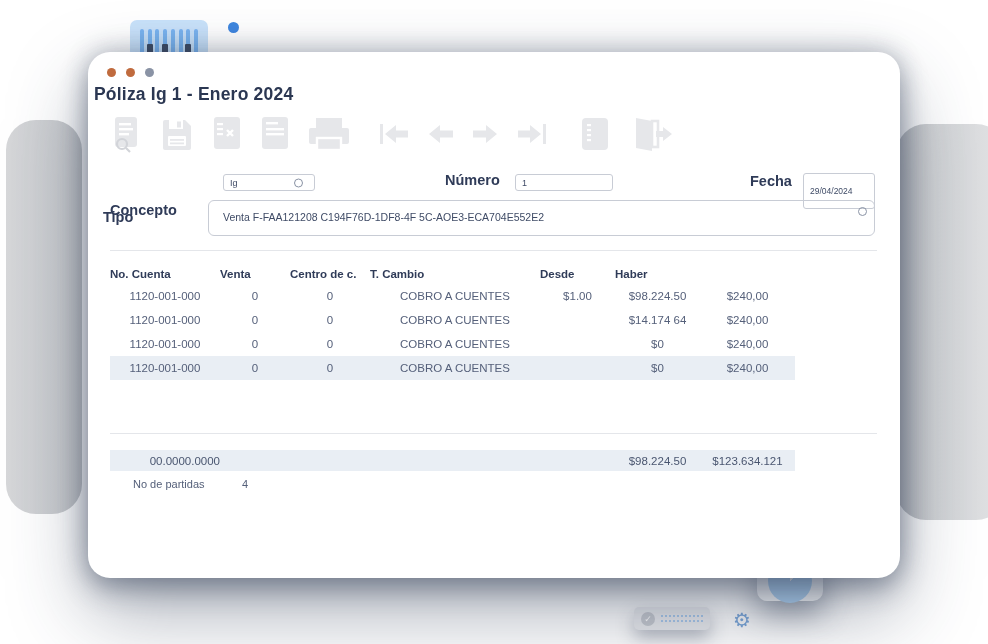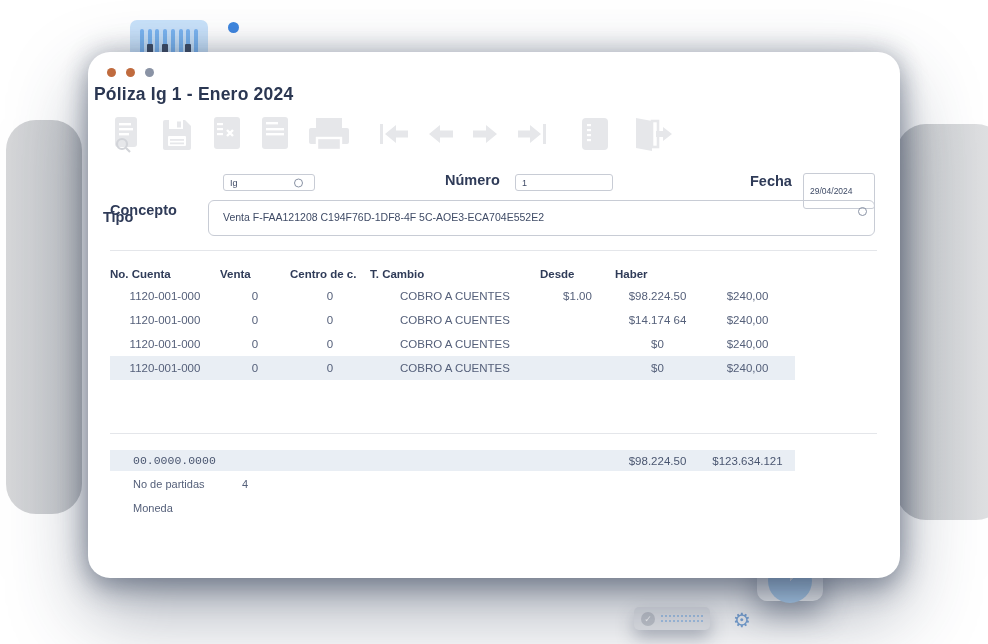--- a/index.html
+++ b/index.html
@@ -68,21 +68,21 @@
 
   
   .grid-row{display:grid;grid-template-columns:110px 70px 80px 170px 75px 85px 95px;width:685px;}
   .table{position:absolute;left:22px;top:212px;}
   .th{font-size:11.5px;font-weight:700;color:#2f3b58;text-align:left;line-height:20px;}
   .trow{height:24px;align-items:center;}
   .td{font-size:11.5px;color:#55607a;text-align:center;}
   .trow--hl{background:#e9eef4;}
   .totals{position:absolute;left:22px;top:398px;height:21px;background:#e9eef4;align-items:center;}
   .totals .td{color:#4a5670;}
-  .td--left{text-align:left;padding-left:23px;font-family:Liberation Mono, monospace;}
+  .td--left{text-align:right;padding-left:23px;}
 
   
   .summary{position:absolute;left:22px;top:420px;width:500px;}
   .srow{display:flex;height:24px;align-items:center;padding-left:23px;}
   .slabel{width:109px;font-size:11px;color:#55607a;}
   .svalue{font-size:11px;color:#55607a;}
 </style>
 </head>
 <body>
 
@@ -288,19 +288,15 @@
         <span class="td"></span>
         <span class="td">$98.224.50</span>
         <span class="td">$123.634.121</span>
       </div>
 
     <div class="summary">
       <div class="srow">
         <span class="slabel">No de partidas</span>
         <span class="svalue">4</span>
       </div>
-      <div class="srow">
-        <span class="slabel">Moneda</span>
-        <span class="svalue"></span>
-      </div>
     </div>
   </div>
 </div>
 
 </body></html>

